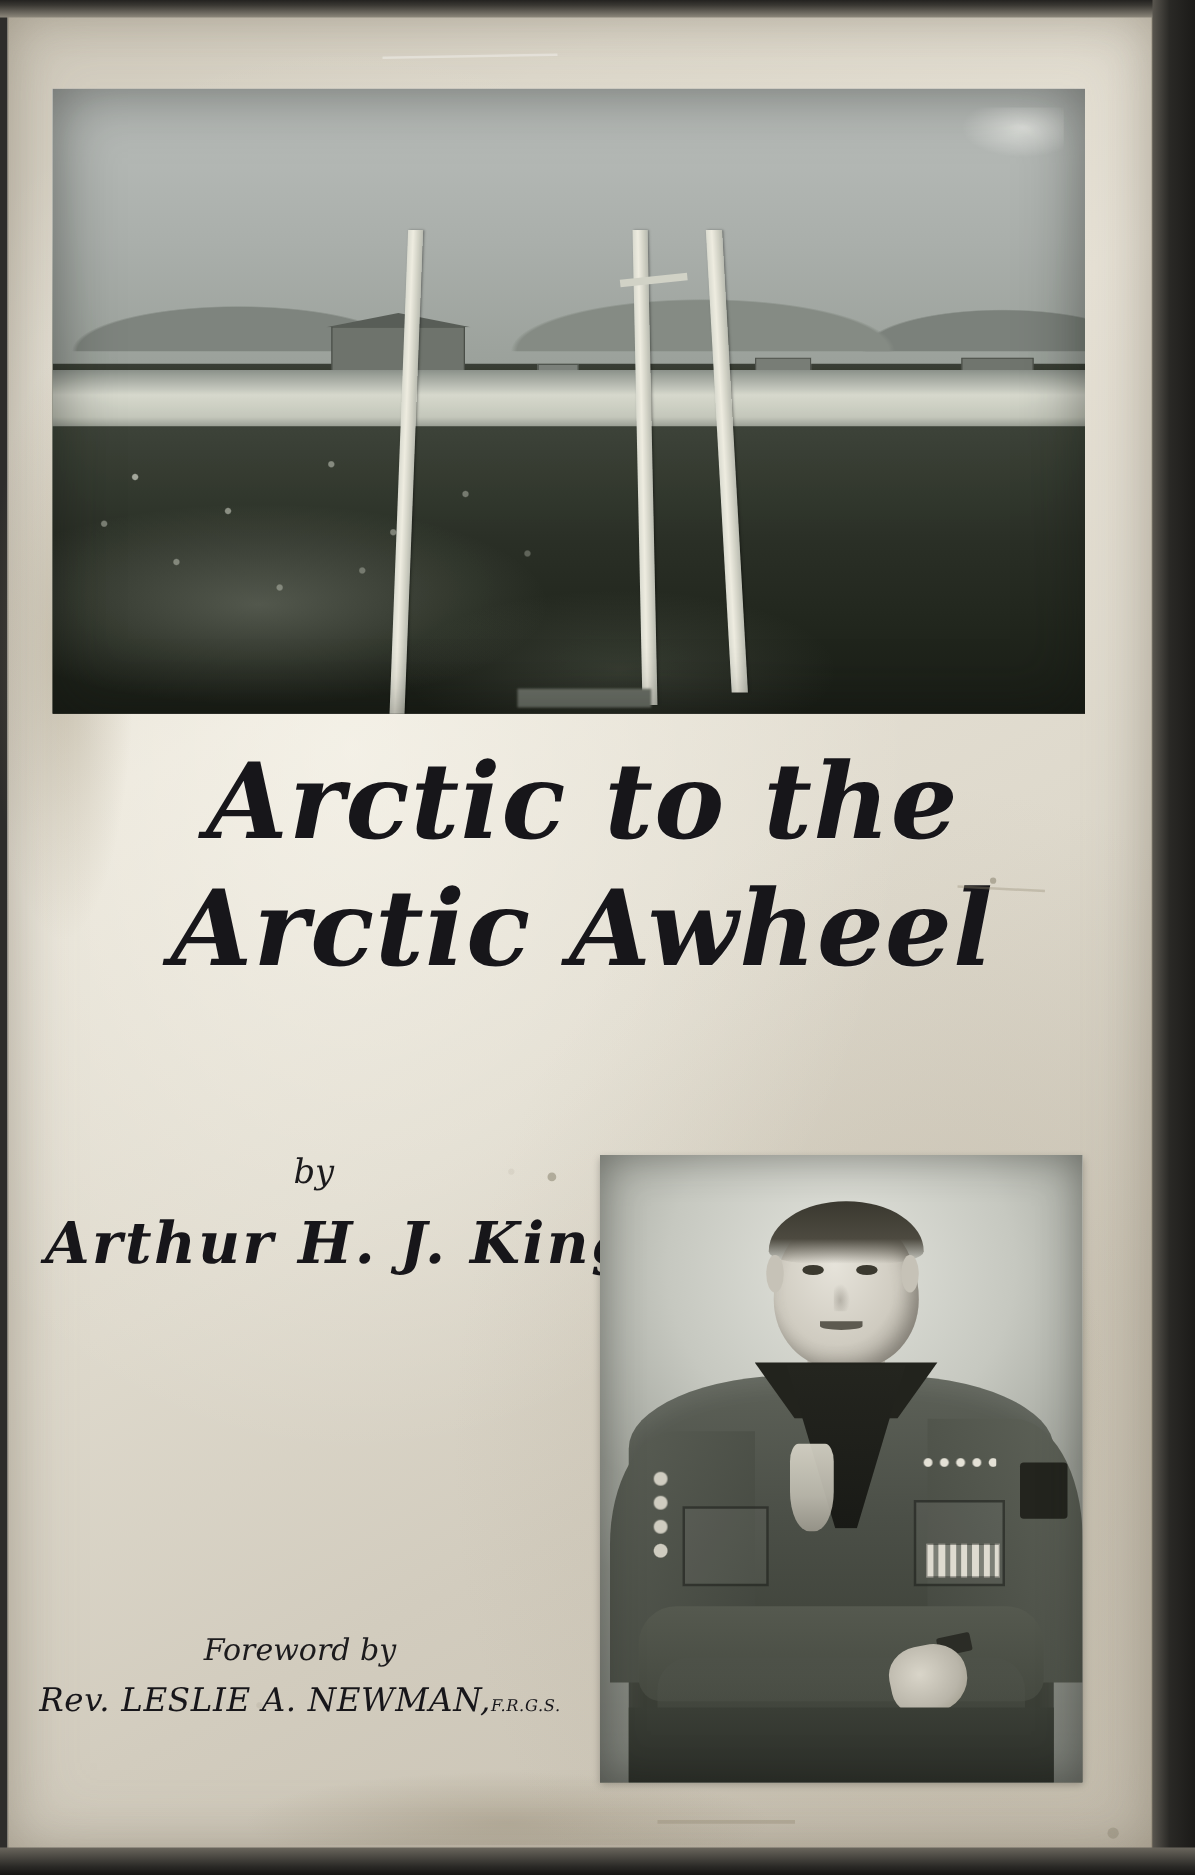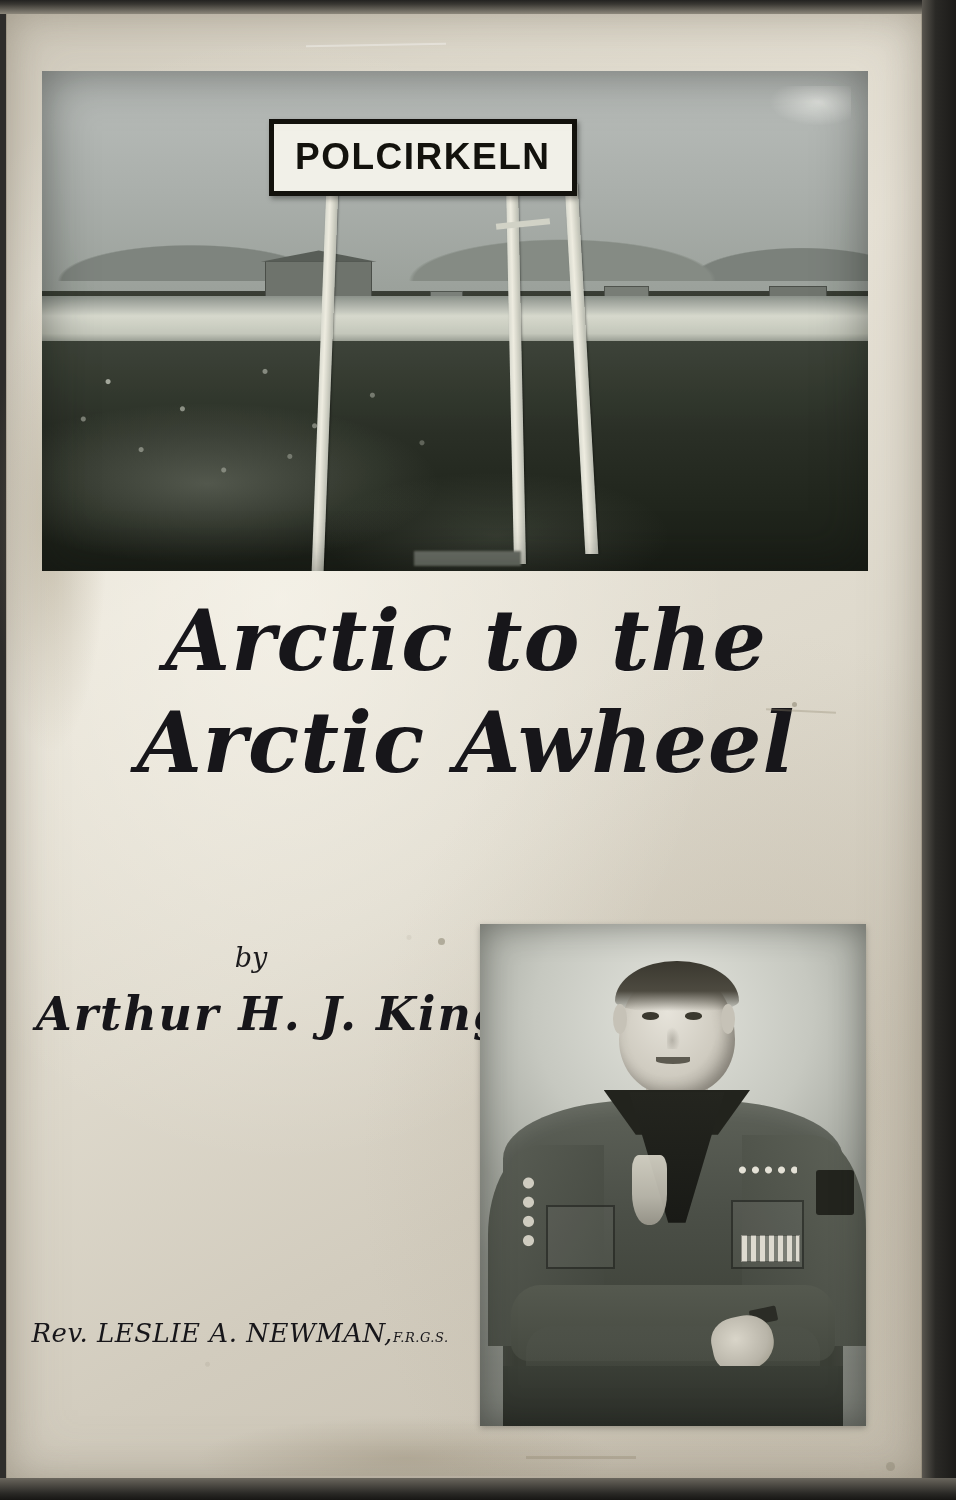--- a/index.html
+++ b/index.html
@@ -252,21 +252,20 @@
     left: 30px;
     top: 912px;
     width: 430px;
     text-align: center;
   }
   .by-word {
     font-family: "DejaVu Serif", "Liberation Serif", serif;
     font-style: italic;
     font-size: 27px;
     color: #1b1a1c;
-    margin-top: 20px;
   }
   .author-name {
     font-family: "DejaVu Serif", "Liberation Serif", serif;
     font-style: italic;
     font-weight: 700;
     font-size: 46px;
     color: #17161a;
     margin-top: 14px;
     letter-spacing: 2px;
     white-space: nowrap;
@@ -506,23 +505,20 @@
       <div class="ph-field-pale"></div>
       <div class="ph-meadow"></div>
       <div class="ph-flowers"></div>
 
       <div class="post p1"></div>
       <div class="post p2"></div>
       <div class="post p3"></div>
       <div class="post-brace"></div>
       <div class="sign-base"></div>
 
-      <div class="sign-board">
-        <span class="sign-text">POLCIRKELN</span>
-      </div>
 
       <div class="ph-corner-light"></div>
       <div class="ph-vignette"></div>
     </div>
 
     <div class="title-block">
       <div class="title-line title-line-1">Arctic to the</div>
       <div class="title-line title-line-2">Arctic Awheel</div>
     </div>
 
@@ -556,20 +552,21 @@
       <div class="pt-ribbons"></div>
       <div class="pt-arm-upper"></div>
       <div class="pt-arm-lower"></div>
       <div class="pt-watch"></div>
       <div class="pt-hand"></div>
       <div class="pt-trousers"></div>
       <div class="pt-vignette"></div>
     </div>
 
     <div class="foreword-block">
+      <div class="foreword-by">Foreword by</div>
       <div class="foreword-name">
         <span>Rev. LESLIE A. NEWMAN,</span><span class="small">F.R.G.S.</span>
       </div>
     </div>
 
     <div class="scuff s1"></div>
     <div class="scuff s2"></div>
     <div class="scuff s3"></div>
     <div class="dot d1"></div>
     <div class="dot d2"></div>

